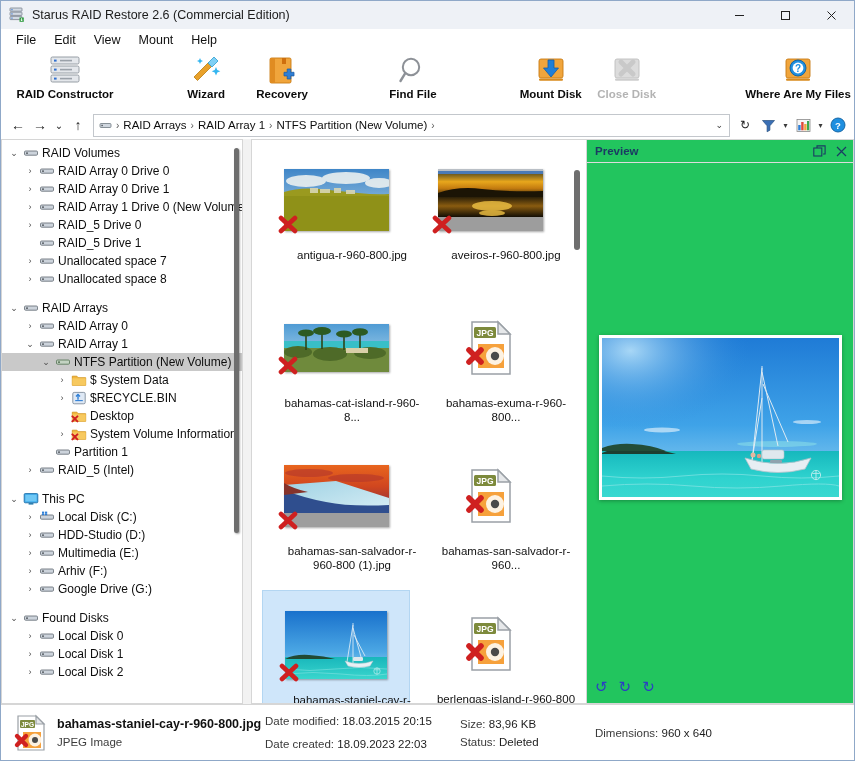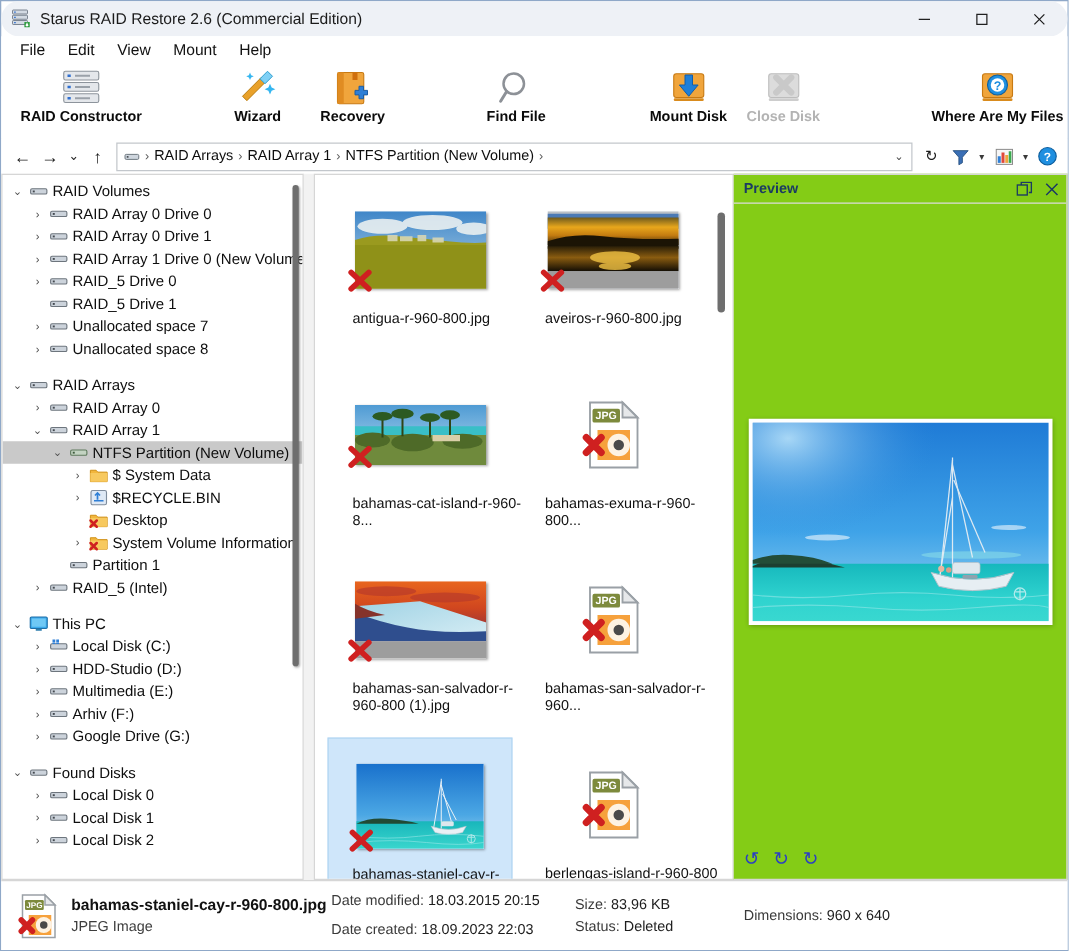--- a/index.html
+++ b/index.html
@@ -14,21 +14,20 @@
     position:relative;width:855px;height:761px;
     border:1px solid #8fa8c8;box-sizing:border-box;
     background:#ffffff;
     display:flex;flex-direction:column;
   }
 
   
   .titlebar{
     height:28px;background:#eef1f6;display:flex;align-items:center;
     flex:0 0 28px;
-    border-radius:14px;
   }
   .titlebar .tb-icon{width:16px;height:16px;margin-left:8px;margin-right:7px;position:relative;}
   .titlebar .tb-title{font-size:12.5px;color:#1b1b1b;}
   .tb-btns{margin-left:auto;display:flex;height:28px;}
   .tb-btn{width:46px;height:28px;display:flex;align-items:center;justify-content:center;font-size:11px;color:#202020;}
 
   
   .menubar{height:22px;display:flex;align-items:center;padding-left:6px;flex:0 0 22px;background:#fff;}
   .menu-item{padding:2px 9px;font-size:12.5px;color:#111;border-radius:3px;}
 
@@ -85,26 +84,26 @@
   .grid{display:flex;flex-wrap:wrap;padding:6px 6px 0 8px;}
   .cell{
     width:148px;height:148px;display:flex;flex-direction:column;
     align-items:center;justify-content:flex-start;margin:0 4px 0 2px;
     padding-top:6px;box-sizing:border-box;
   }
   .cell.sel{background:#cfe6fa;border:1px solid #b3d6f2;}
   .thumbwrap{height:96px;display:flex;align-items:center;justify-content:center;position:relative;}
   .thumb{position:relative;box-shadow:1px 1px 2px rgba(0,0,0,.35);}
   .xmark{position:absolute;left:-6px;bottom:-4px;width:22px;height:22px;z-index:4;}
-  .fname{font-size:11.5px;color:#111;line-height:14px;width:140px;word-break:break-word;margin-left:32px;}
+  .fname{font-size:11.5px;color:#111;text-align:center;line-height:14px;width:140px;word-break:break-word;margin-left:32px;}
   .fscroll{position:absolute;top:30px;right:6px;width:6px;height:80px;background:#6e6e6e;border-radius:3px;}
 
   
   .prevpane{
-    width:266px;flex:0 0 266px;background:#84cc16;border:1px solid #d6d6d6;border-left:none;
+    width:266px;flex:0 0 266px;background:#22c55e;border:1px solid #d6d6d6;border-left:none;
     margin-left:0;display:flex;flex-direction:column;position:relative;
   }
   .prevhead{height:22px;display:flex;align-items:center;padding:0 6px 0 8px;border-bottom:1px solid #dcdcdc;flex:0 0 22px;}
   .prevhead .t{font-size:11.5px;color:#1b3a63;font-weight:700;}
   .prevhead .acts{margin-left:auto;display:flex;gap:10px;align-items:center;}
   .prevhead .acts span{font-size:12px;color:#1b3a63;}
   .prevbody{flex:1 1 auto;position:relative;display:flex;align-items:center;justify-content:center;}
   .prevfoot{height:32px;flex:0 0 32px;display:flex;align-items:center;padding-left:8px;gap:11px;}
   .prevfoot .rbtn{font-size:15px;color:#2b3fc2;}
 

